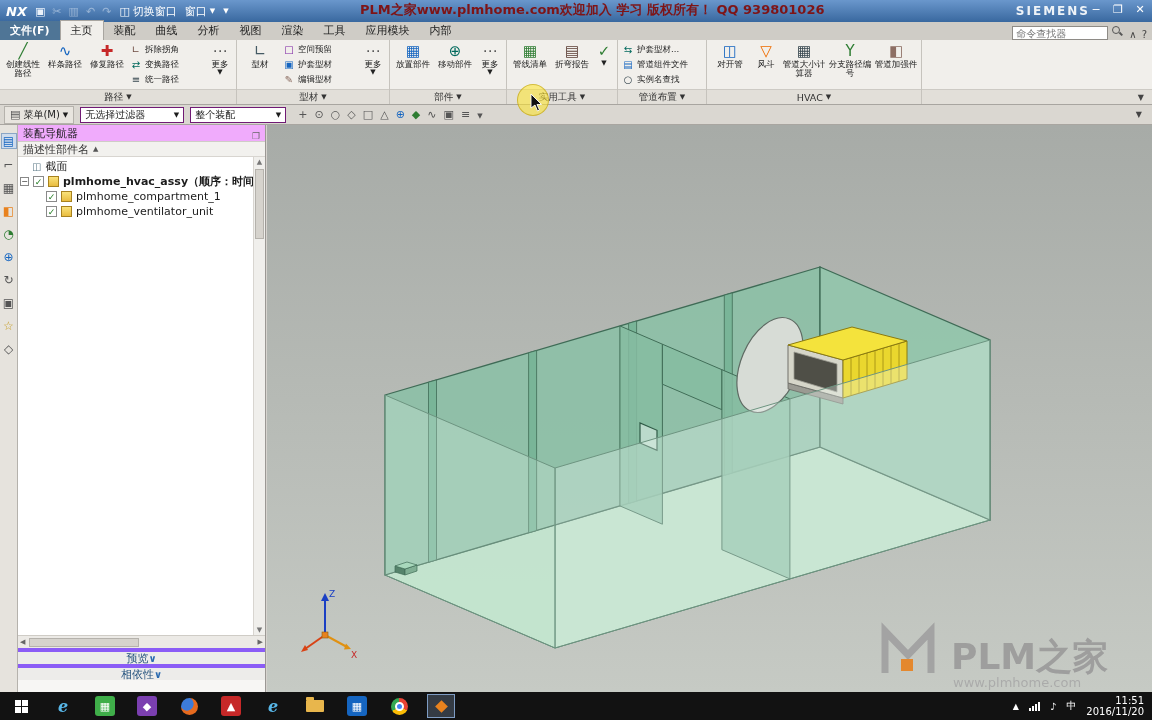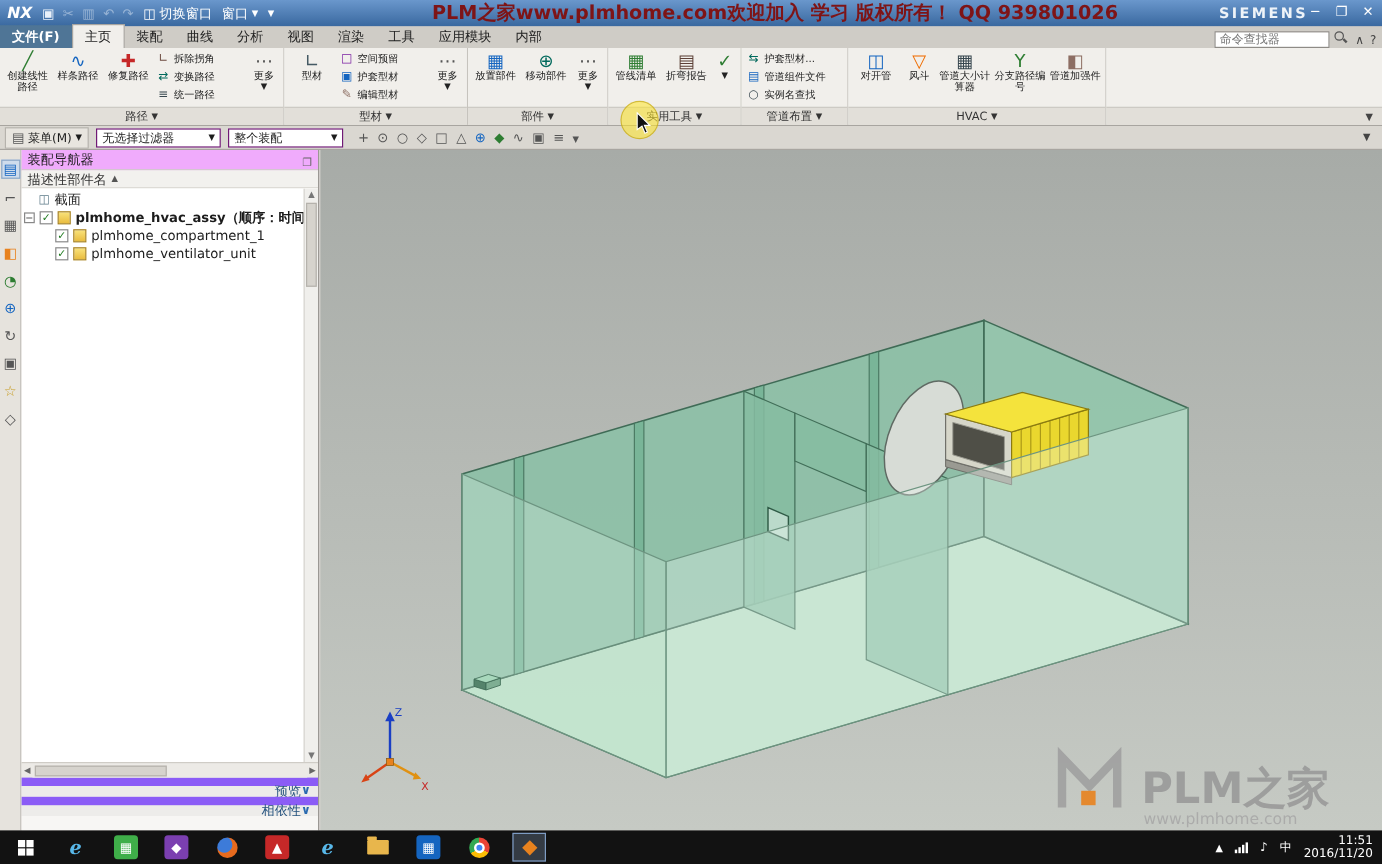--- a/index.html
+++ b/index.html
@@ -7,21 +7,21 @@
   .app{position:relative;width:1152px;height:720px;font-family:"DejaVu Sans","Liberation Sans",sans-serif;overflow:hidden;background:#d6d3ce;color:#1c1c1c}
 
   
   .titlebar{position:absolute;top:0;left:0;right:0;height:22px;background:linear-gradient(#6a97cc,#39689f);display:flex;align-items:center;color:#fff;font-size:11px;overflow:hidden}
   .nxlogo{font-weight:bold;font-style:italic;font-size:13px;margin:0 8px 0 6px}
   .qat{display:flex;gap:7px;align-items:center}
   .qat .qi{font-size:11px;color:#eaf1fa;cursor:default}
   .qi.dim{opacity:.45}
   .qbtn{display:flex;align-items:center;gap:3px;margin-left:8px;font-size:11px}
   .dd{font-size:7px;color:inherit}
-  .wm-red{position:absolute;left:360px;top:1px;font-size:16px;font-weight:bold;color:#7e1416;white-space:nowrap;z-index:2}
+  .wm-red{position:absolute;left:360px;top:1px;font-size:13px;font-weight:bold;color:#7e1416;white-space:nowrap;z-index:2}
   .wtitle{position:absolute;left:565px;top:8px;font-size:10px;color:#f2f6fb;white-space:nowrap;z-index:1}
   .brand{position:absolute;right:62px;top:4px;font-weight:bold;font-size:12px;letter-spacing:2px;color:#eef3f8}
   .winbtns{position:absolute;right:4px;top:3px;display:flex;gap:6px;font-size:11px}
   .winbtns span{width:16px;text-align:center}
 
   
   .tabrow{position:absolute;top:22px;left:0;right:0;height:18px;background:#cfccc6;display:flex;align-items:flex-end;font-size:11px}
   .tab{padding:2px 10px;color:#222;white-space:nowrap}
   .tab.file{background:#4f7596;color:#fff;font-weight:bold}
   .tab.active{background:#f1efeb;border:1px solid #a8a5a0;border-bottom:none}
@@ -69,21 +69,21 @@
   .trow{display:flex;align-items:center;gap:4px;height:15px;font-size:11px;padding-left:2px;white-space:nowrap}
   .cbx{width:11px;height:11px;border:1px solid #8a8a8a;background:#fff;color:#1f7a1f;font-size:9px;display:inline-flex;align-items:center;justify-content:center;flex:none}
   .pico{width:11px;height:11px;background:linear-gradient(#f9e27a,#e9bc3f);border:1px solid #a8821f;display:inline-block;flex:none}
   .expander{width:9px;height:9px;border:1px solid #888;background:#fff;font-size:8px;display:inline-flex;align-items:center;justify-content:center;color:#333;flex:none}
   .bold{font-weight:bold}
   .vscroll{position:absolute;right:0;top:0;bottom:0;width:12px;background:#f0efec;border-left:1px solid #d8d5d0;display:flex;flex-direction:column;align-items:center;justify-content:space-between;font-size:7px;color:#777;padding:1px 0}
   .vthumb{position:absolute;right:1px;top:12px;width:9px;height:70px;background:#d6d3cd;border:1px solid #b5b2ac}
   .hscroll{height:13px;display:flex;align-items:center;background:#eceae6;border-top:1px solid #cfccc6;font-size:7px;color:#666}
   .htrack{flex:1;height:11px;position:relative;background:#eceae6}
   .hthumb{position:absolute;left:2px;top:1px;width:110px;height:9px;background:#d6d3cd;border:1px solid #b5b2ac}
-  .sechdr{height:16px;display:flex;align-items:center;justify-content:flex-end;padding:0 6px;background:#edecea;border-top:7px solid #8b5cf6;color:#24527e}
+  .sechdr{height:16px;display:flex;align-items:center;justify-content:center;padding:0 6px;background:#edecea;border-top:4px solid #8b5cf6;color:#24527e}
   .sechdr .chev{color:#2a6ab0;font-weight:bold;font-size:10px}
   .secfill{height:12px;background:#f7f6f4}
 
   
   .viewport{position:absolute;top:125px;left:267px;right:0;bottom:28px;background:linear-gradient(#a7aba7,#c6cac4)}
   .viewport svg{position:absolute;inset:0}
 
   
   .taskbar{position:absolute;left:0;right:0;bottom:0;height:28px;background:#121212;display:flex;align-items:center;color:#fff}
   .tbtn{width:42px;height:28px;display:flex;align-items:center;justify-content:center;flex:none}

